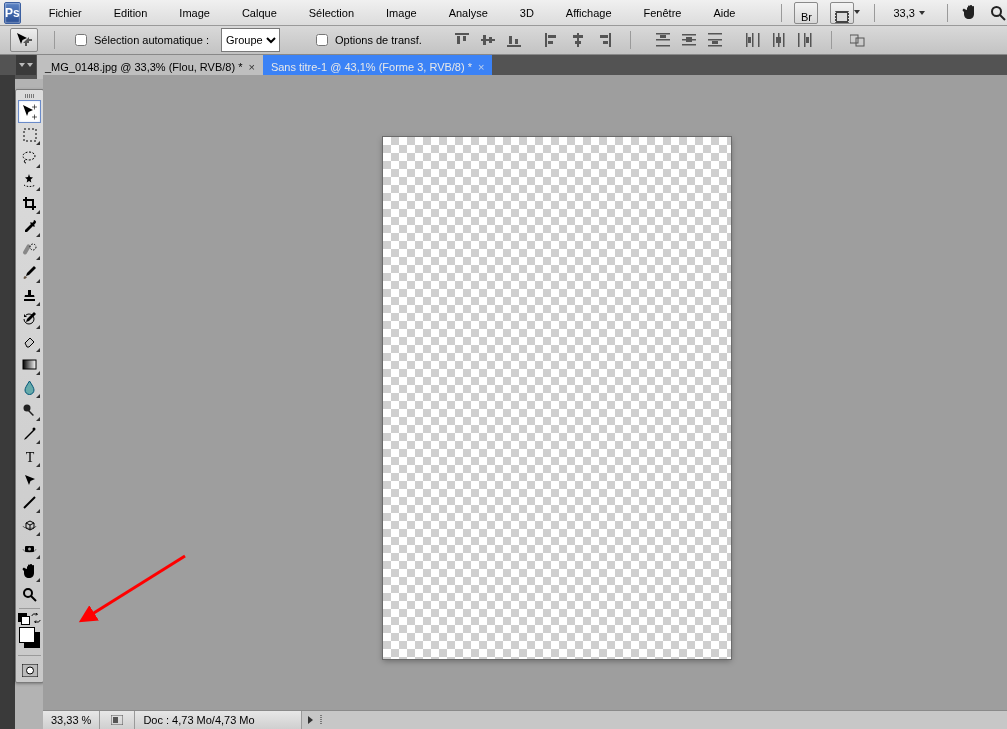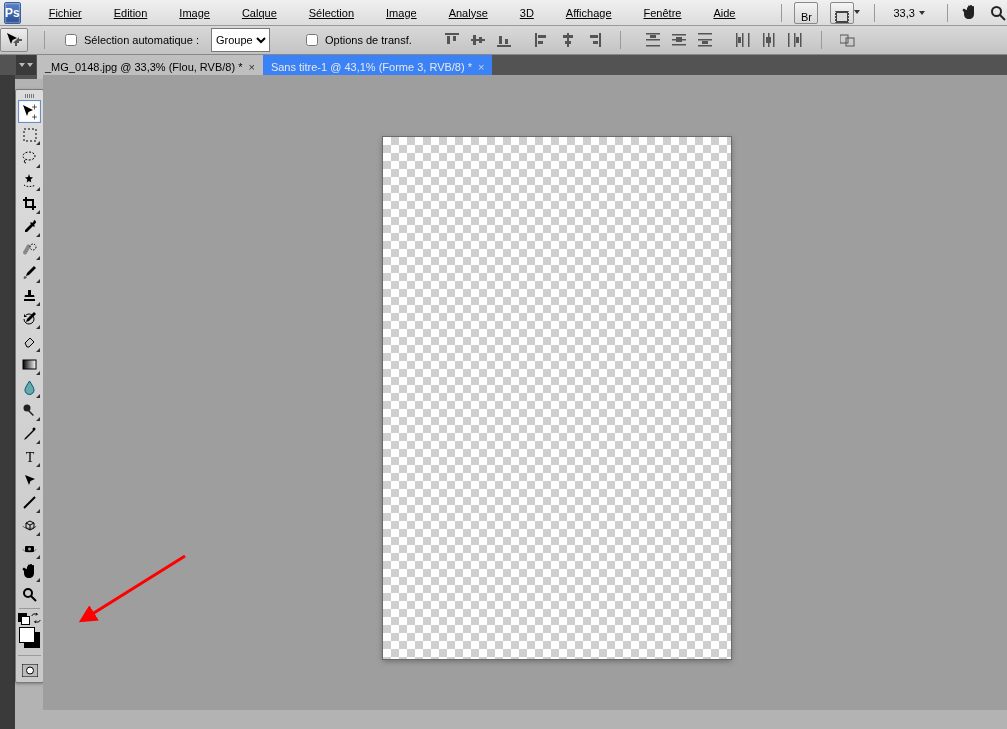--- a/index.html
+++ b/index.html
@@ -36,21 +36,20 @@
     justify-content: center;
     border: 1px solid #3b5fa0;
     border-radius: 2px;
     margin-right: 6px;
     box-shadow: inset 0 0 2px #fff;
   }
   .menu-item {
     padding: 4px 10px;
     color: #000;
     cursor: default;
-    text-decoration: underline;
   }
 
   .menu-right {
     display: flex;
     align-items: center;
     margin-left: 20px;
     gap: 8px;
   }
   .vr { width: 1px; height: 18px; background: #9a9a9a; margin: 0 4px; }
 
@@ -114,21 +113,21 @@
     position: absolute; right: -7px; top: 7px;
   }
 
   
   .options-bar {
     height: 28px;
     background: linear-gradient(#d9d9d9, #c3c3c3);
     border-bottom: 1px solid #888;
     display: flex;
     align-items: center;
-    padding-left: 0;
+    padding-left: 10px;
     gap: 8px;
   }
   .opt-tool {
     width: 26px; height: 22px;
     background: linear-gradient(#eee, #ccc);
     border: 1px solid #888;
     border-radius: 2px;
     display: flex; align-items: center; justify-content: center;
     margin-right: 4px;
   }
@@ -798,13 +797,26 @@
     <svg class="annotation" width="120" height="80" viewBox="0 0 120 80">
       <defs>
         <marker id="ahead" markerWidth="10" markerHeight="10" refX="2" refY="3" orient="auto">
           <path d="M0 0L6 3L0 6z" fill="#f00"></path>
         </marker>
       </defs>
       <line x1="110" y1="6" x2="14" y2="66" stroke="#f00" stroke-width="3" marker-end="url(#ahead)"></line>
     </svg>
   </div>
 
+  <div class="status-bar">
+    <div class="status-cell">33,33 %</div>
+    <div class="status-cell" style="width:18px; justify-content:center;">
+      <svg width="12" height="10" viewBox="0 0 12 10">
+          <rect x="0" y="0" width="12" height="10" fill="none" stroke="#555"></rect>
+          <rect x="2" y="2" width="5" height="6" fill="#555"></rect>
+        </svg>
+    </div>
+    <div class="status-cell" style="min-width:150px;">Doc : 4,73 Mo/4,73 Mo</div>
+    <div class="status-spacer">
+        <span class="grip"></span>
+      </div>
+  </div>
 </div>
 
 </body></html>

